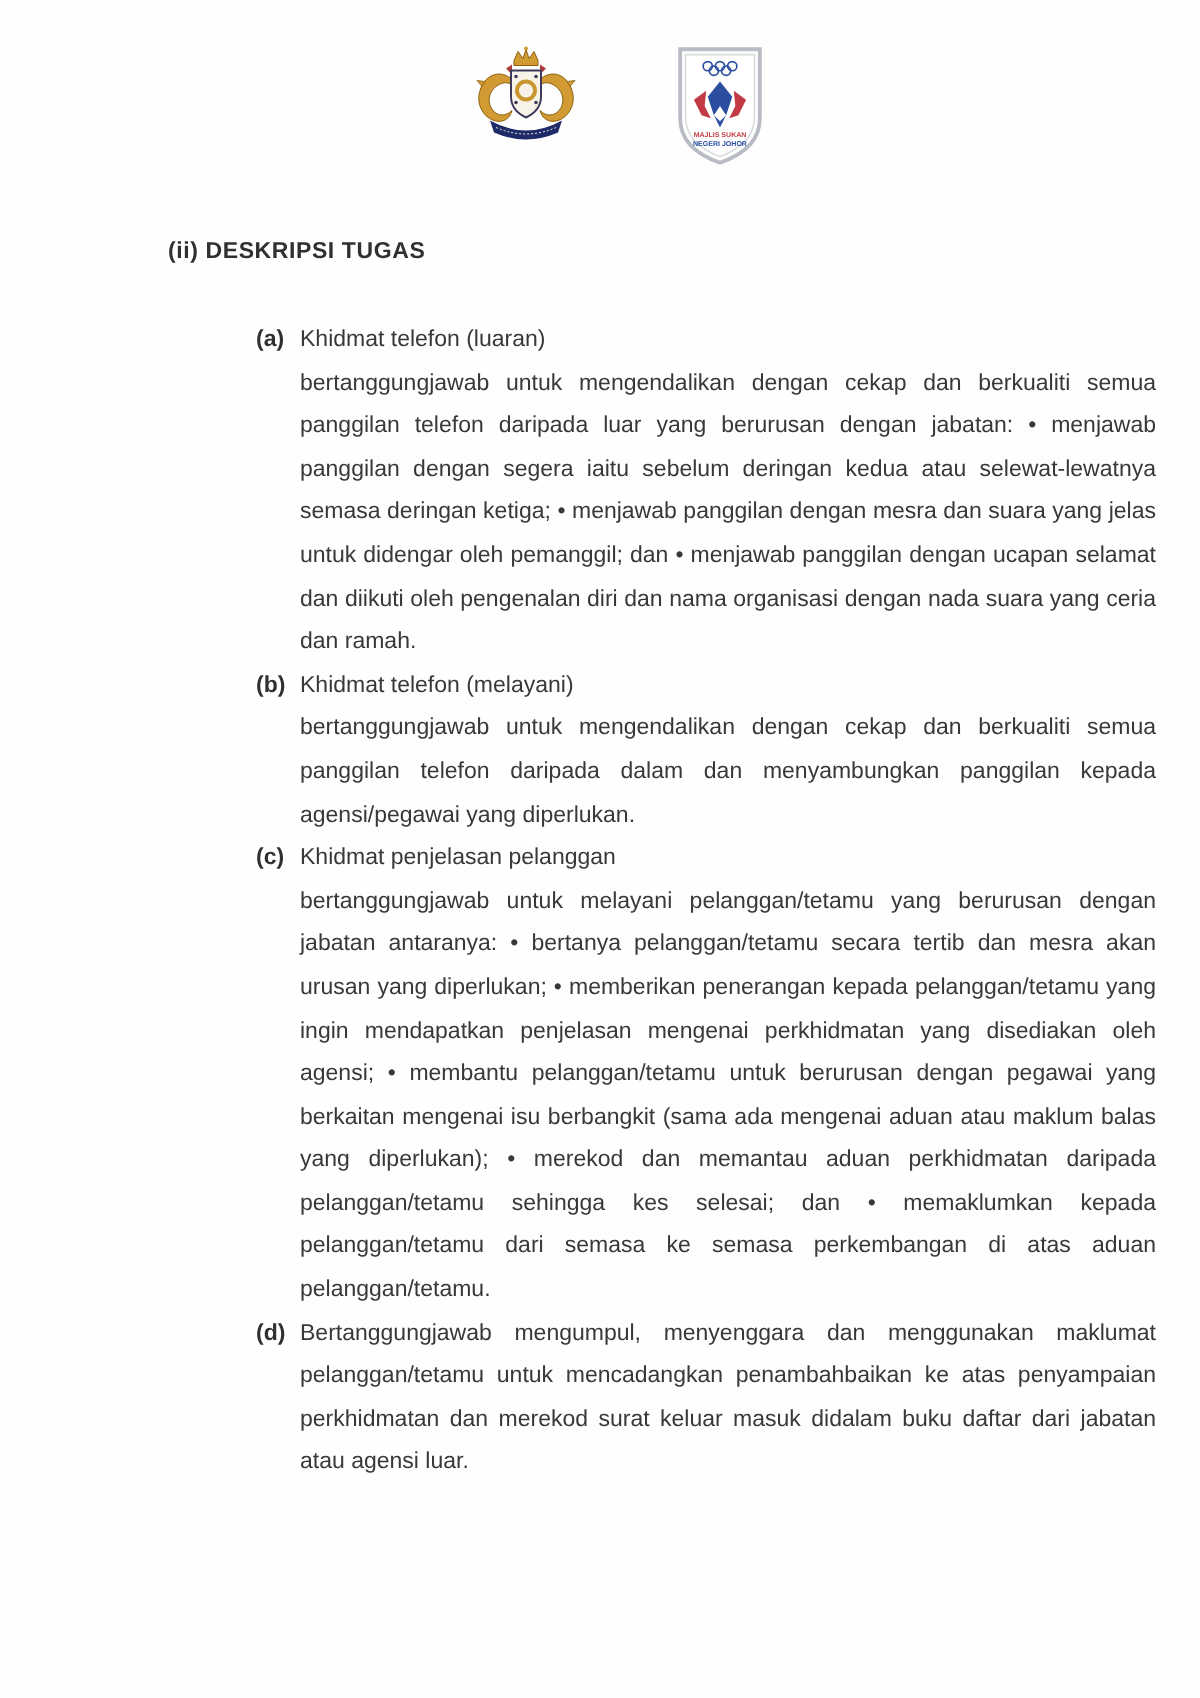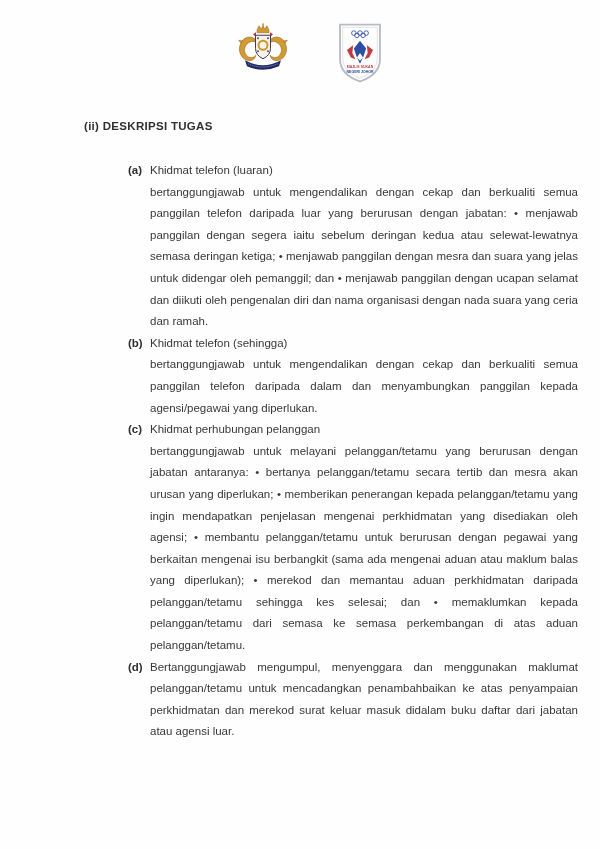--- a/index.html
+++ b/index.html
@@ -117,26 +117,26 @@
   <div class="heading">(ii) DESKRIPSI TUGAS</div>
 
   <div class="content">
 
     <div class="item">
       <p class="item-head"><span class="item-label">(a)</span><span>Khidmat telefon (luaran)</span></p>
       <p class="item-body">bertanggungjawab untuk mengendalikan dengan cekap dan berkualiti semua panggilan telefon daripada luar yang berurusan dengan jabatan: • menjawab panggilan dengan segera iaitu sebelum deringan kedua atau selewat-lewatnya semasa deringan ketiga; • menjawab panggilan dengan mesra dan suara yang jelas untuk didengar oleh pemanggil; dan • menjawab panggilan dengan ucapan selamat dan diikuti oleh pengenalan diri dan nama organisasi dengan nada suara yang ceria dan ramah.</p>
     </div>
 
     <div class="item">
-      <p class="item-head"><span class="item-label">(b)</span><span>Khidmat telefon (sehingga)</span></p>
+      <p class="item-head"><span class="item-label">(b)</span><span>Khidmat telefon (melayani)</span></p>
       <p class="item-body">bertanggungjawab untuk mengendalikan dengan cekap dan berkualiti semua panggilan telefon daripada dalam dan menyambungkan panggilan kepada agensi/pegawai yang diperlukan.</p>
     </div>
 
     <div class="item">
-      <p class="item-head"><span class="item-label">(c)</span><span>Khidmat perhubungan pelanggan</span></p>
+      <p class="item-head"><span class="item-label">(c)</span><span>Khidmat penjelasan pelanggan</span></p>
       <p class="item-body">bertanggungjawab untuk melayani pelanggan/tetamu yang berurusan dengan jabatan antaranya: • bertanya pelanggan/tetamu secara tertib dan mesra akan urusan yang diperlukan; • memberikan penerangan kepada pelanggan/tetamu yang ingin mendapatkan penjelasan mengenai perkhidmatan yang disediakan oleh agensi; • membantu pelanggan/tetamu untuk berurusan dengan pegawai yang berkaitan mengenai isu berbangkit (sama ada mengenai aduan atau maklum balas yang diperlukan); • merekod dan memantau aduan perkhidmatan daripada pelanggan/tetamu sehingga kes selesai; dan • memaklumkan kepada pelanggan/tetamu dari semasa ke semasa perkembangan di atas aduan pelanggan/tetamu.</p>
     </div>
 
     <div class="item">
       <p class="item-head"><span class="item-label">(d)</span><span>Bertanggungjawab mengumpul, menyenggara dan menggunakan maklumat pelanggan/tetamu untuk mencadangkan penambahbaikan ke atas penyampaian perkhidmatan dan merekod surat keluar masuk didalam buku daftar dari jabatan atau agensi luar.</span></p>
     </div>
 
   </div>
 
 </div>

